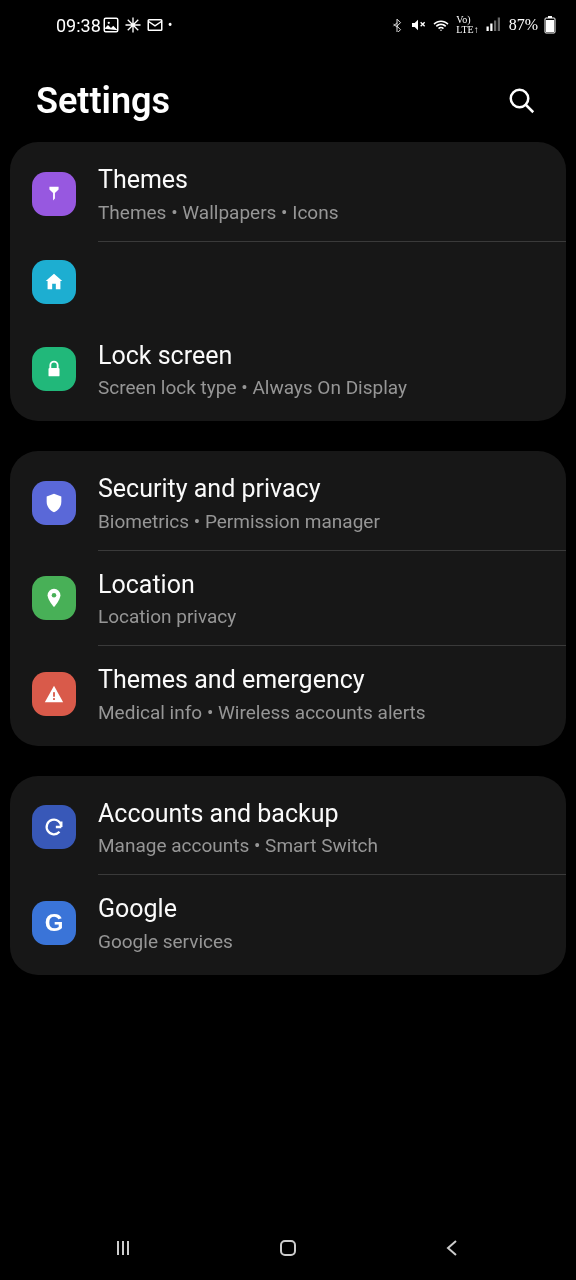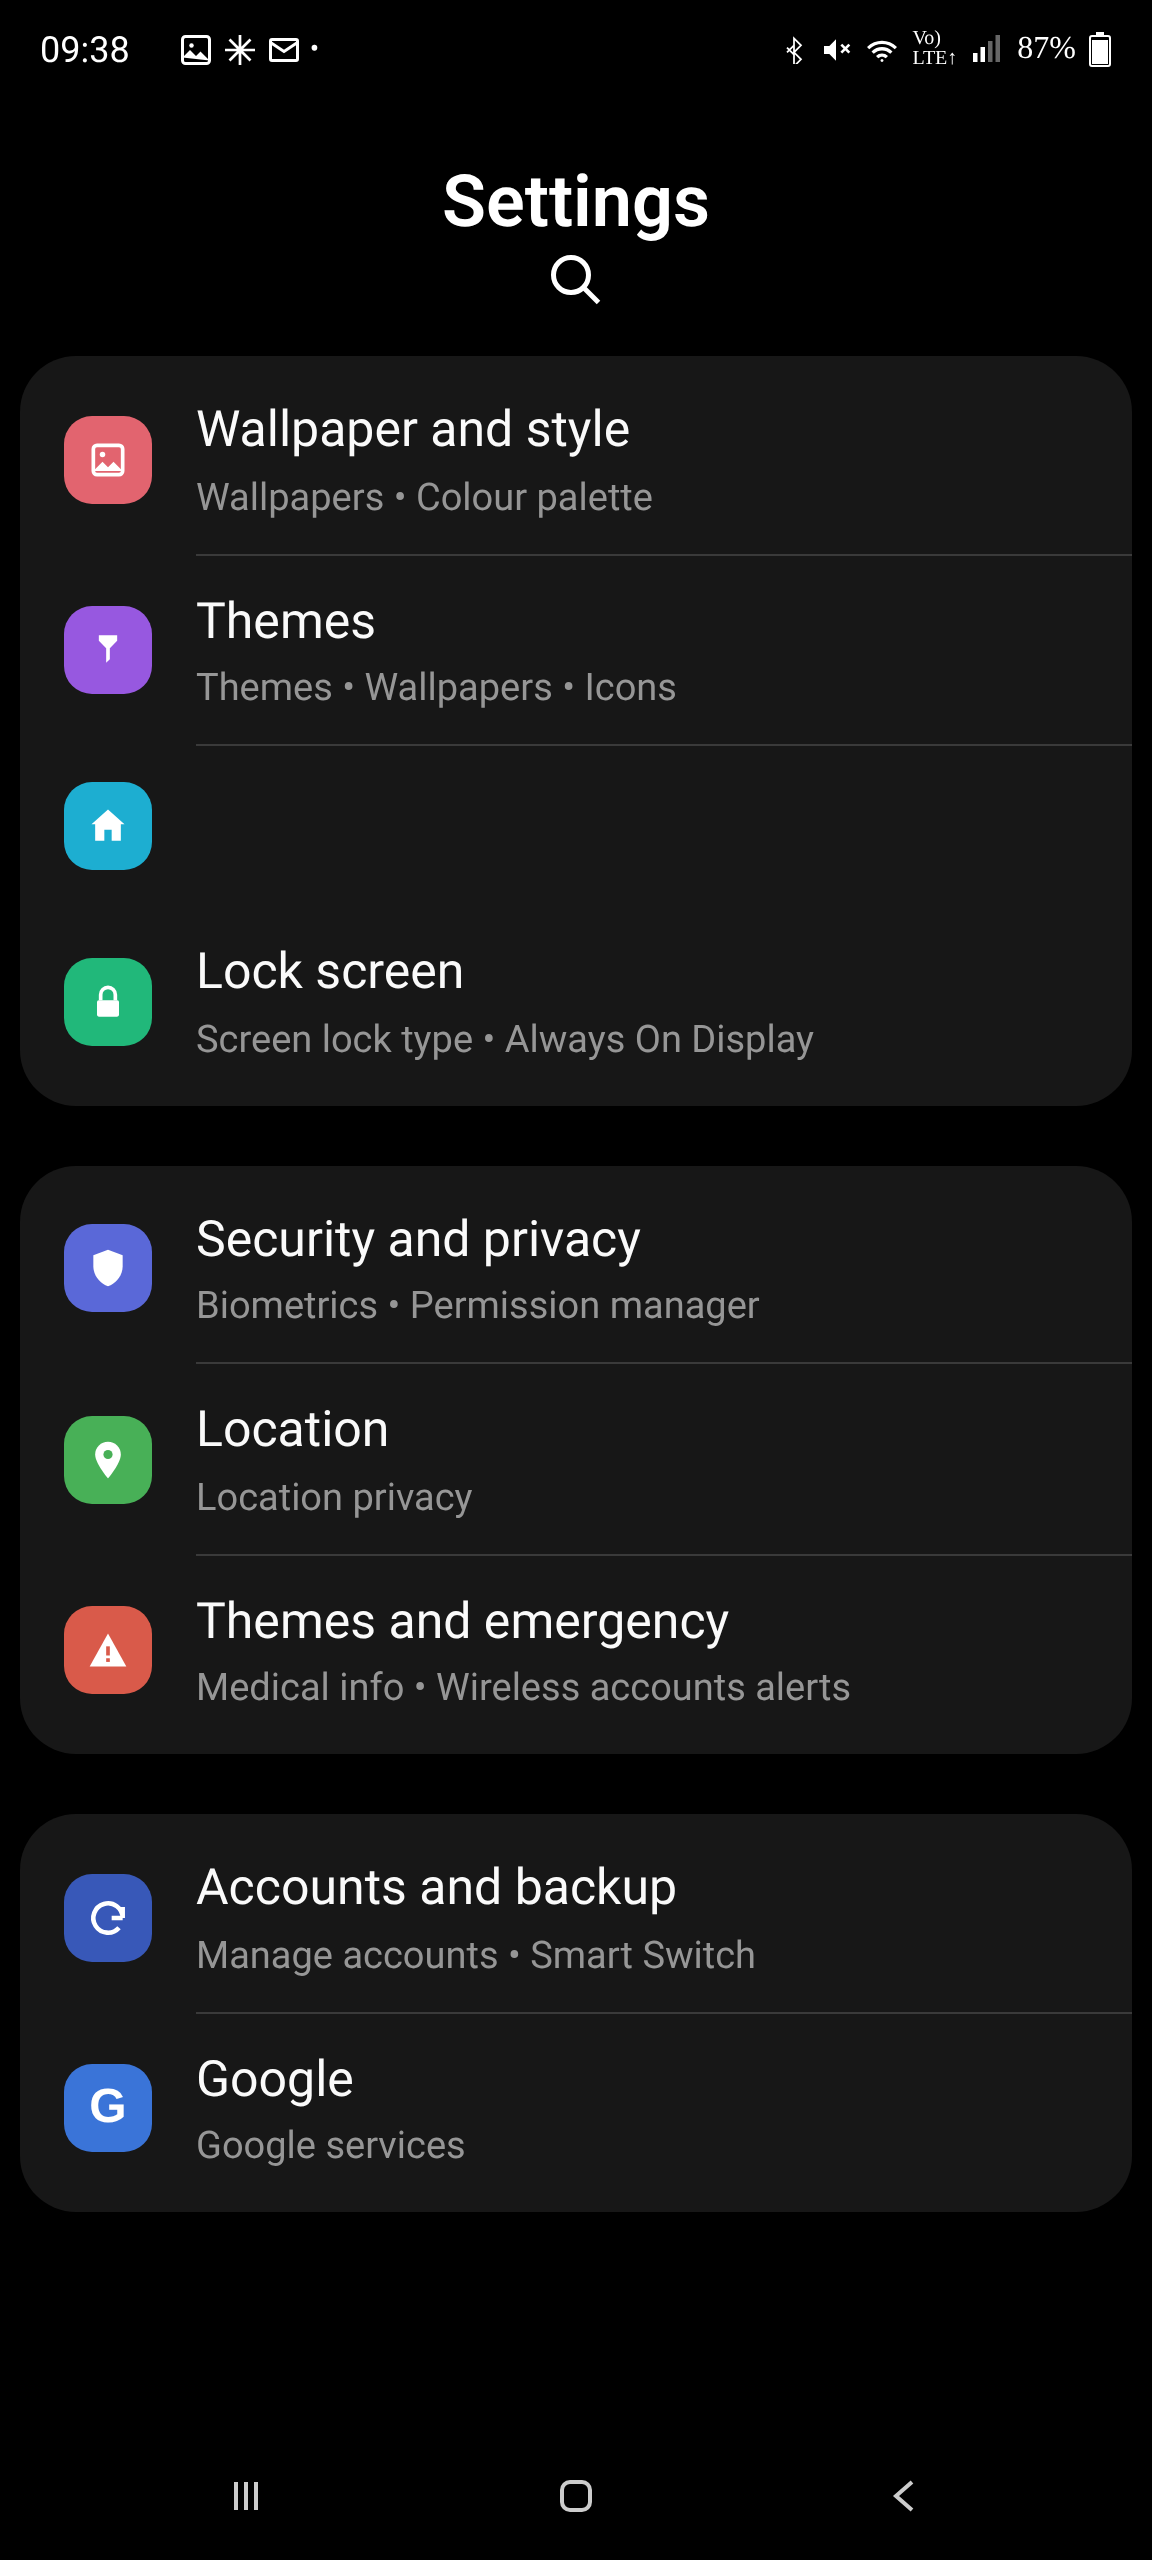--- a/index.html
+++ b/index.html
@@ -13,29 +13,28 @@
   position: relative;
 }
 .status-bar {
   height: 50px;
   display: flex;
   justify-content: space-between;
   align-items: center;
   padding: 0 20px;
   font-size: 18px;
 }
-.status-left { display: flex; align-items: center; gap: 24px; }
+.status-left { display: flex; align-items: center; gap: 1px; margin-left: 36px; }
 .status-right { display: flex; align-items: center; gap: 6px; font-size: 16px; font-family: Liberation Serif, serif; }
 .status-icons { display: flex; align-items: center; gap: 4px; }
 .header {
   padding: 30px 36px 20px 36px;
   display: flex;
   justify-content: space-between;
   align-items: center;
-  flex-direction: column;
 }
 .header-title {
   font-size: 36px;
   font-weight: 600;
 }
 .search-btn {
   width: 36px;
   height: 36px;
   display: flex;
   align-items: center;
@@ -178,33 +177,20 @@
         <circle cx="10" cy="10" r="7"></circle>
         <line x1="21" y1="21" x2="15" y2="15"></line>
       </svg>
   </div>
 </div>
 
 <div class="content">
 
   <div class="group">
     <div class="item">
-      <div class="icon-wrap ic-pink">
-        <svg width="22" height="22" viewBox="0 0 24 24" fill="#fff">
-            <rect x="4" y="4" width="16" height="16" rx="2" fill="none" stroke="#fff" stroke-width="2"></rect>
-            <circle cx="9" cy="9" r="1.5"></circle>
-            <path d="M4 18l5-5 3 3 3-3 5 5"></path>
-          </svg>
-      </div>
-      <div class="item-content">
-        <div class="item-title">Wallpaper and style</div>
-        <div class="item-sub">Wallpapers • Colour palette</div>
-      </div>
-    </div>
-    <div class="item">
       <div class="icon-wrap ic-purple">
         <svg width="22" height="22" viewBox="0 0 24 24" fill="#fff">
             <path d="M7 4h10v3l-4 4v6l-2 2v-8l-4-4V4z"></path>
           </svg>
       </div>
       <div class="item-content">
         <div class="item-title">Themes</div>
         <div class="item-sub">Themes • Wallpapers • Icons</div>
       </div>
     </div>

